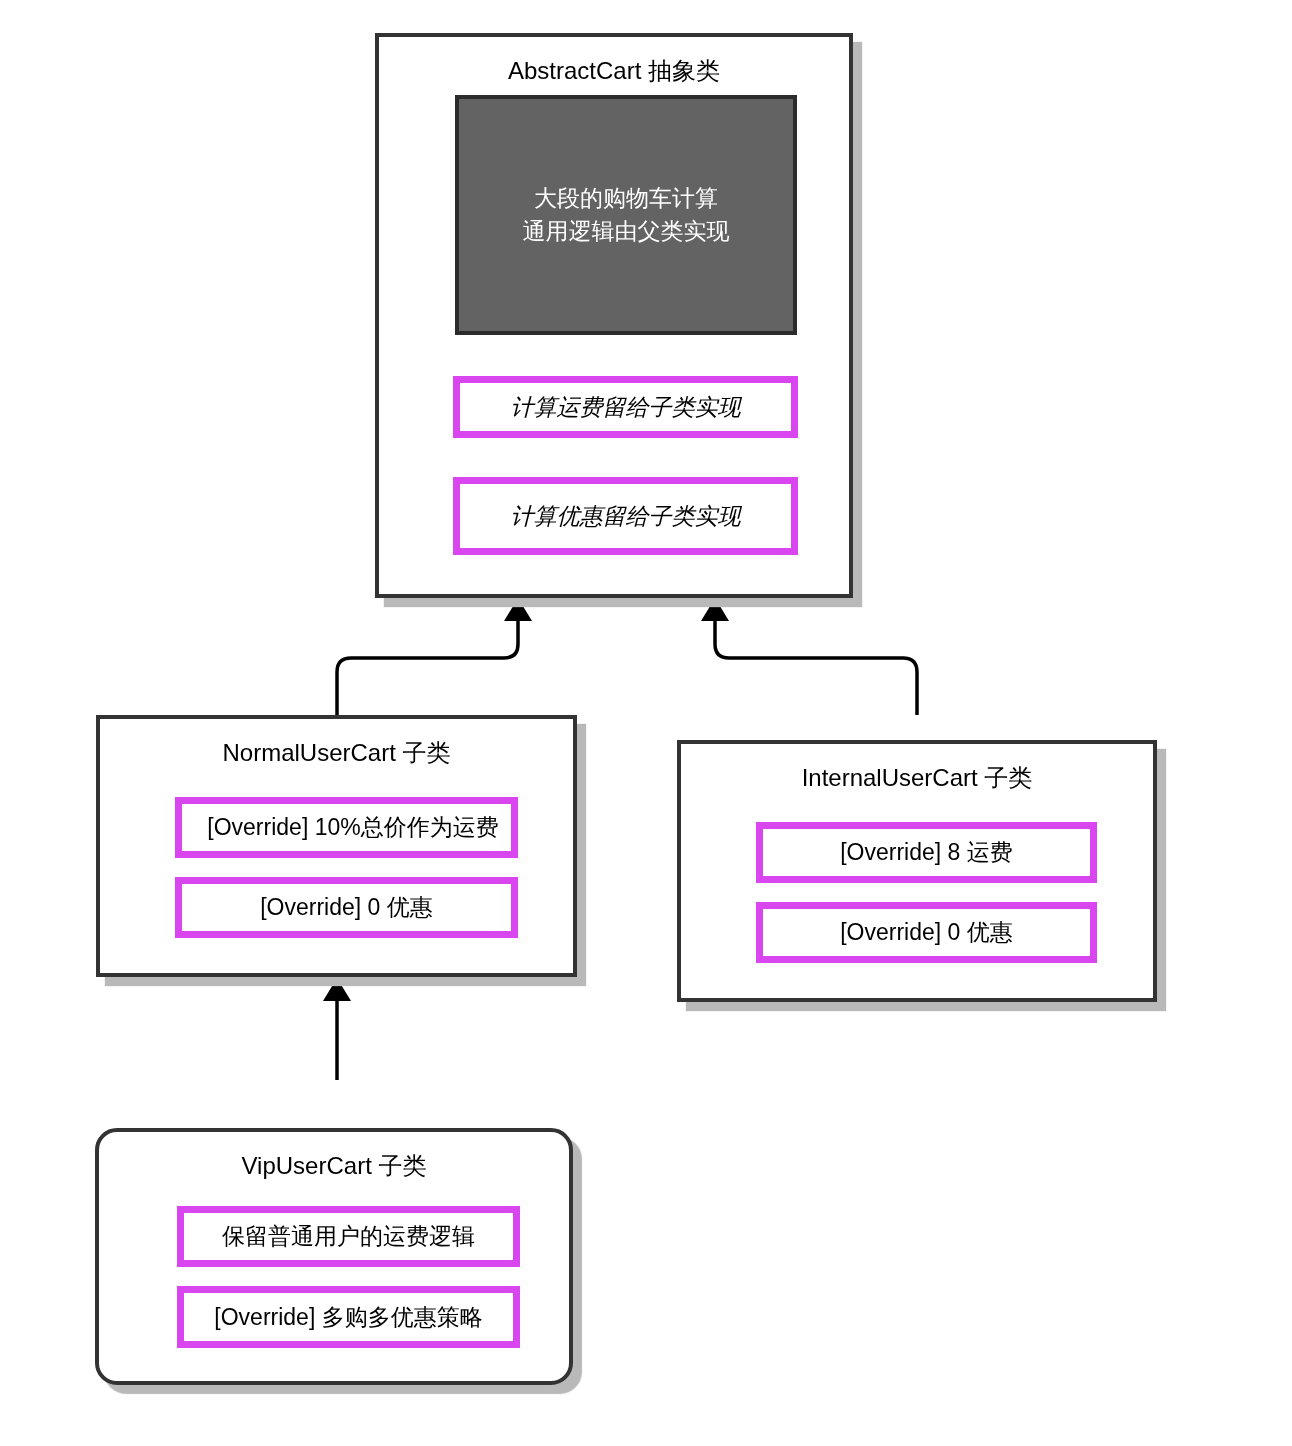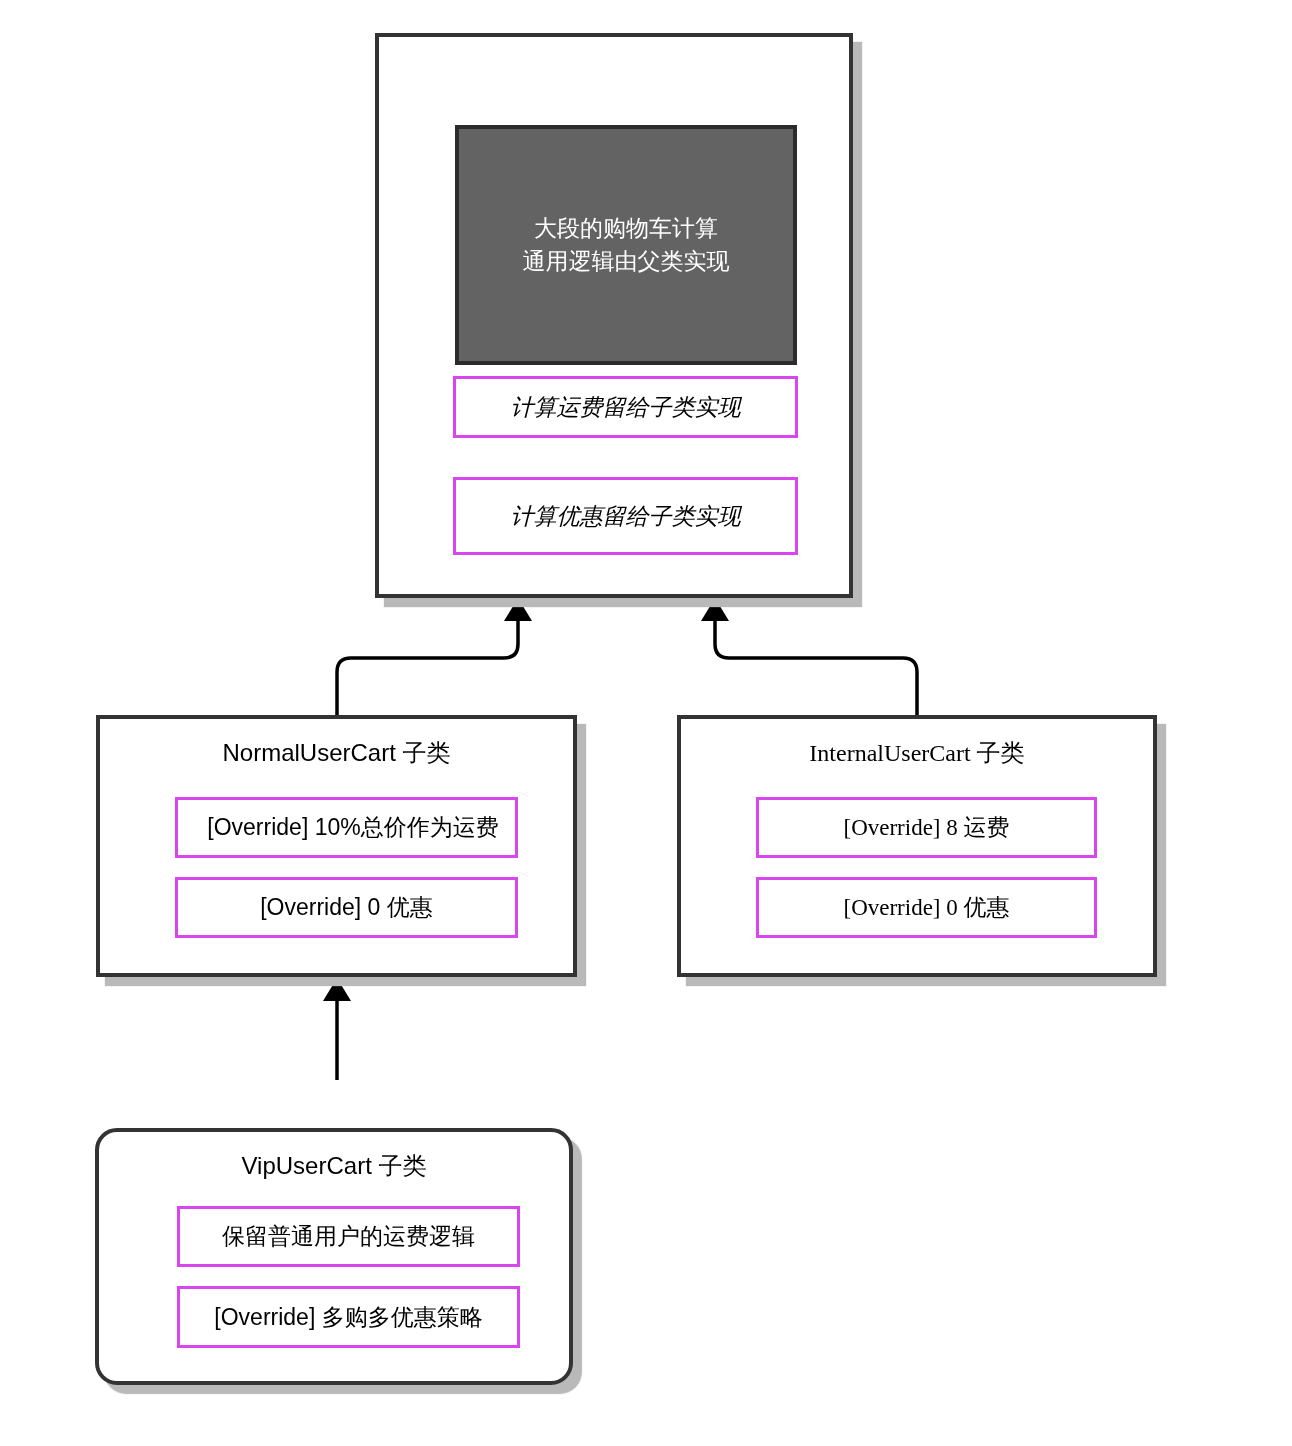--- a/index.html
+++ b/index.html
@@ -26,21 +26,21 @@
   }
   .classbox {
     position: absolute;
     background: #ffffff;
     border: 4px solid #333333;
     box-shadow: 9px 9px 1px #b9b9b9;
     box-sizing: content-box;
   }
   #abstract-box  { left: 375px; top: 33px;   width: 470px; height: 557px; }
   #normal-box    { left: 96px;  top: 715px;  width: 473px; height: 254px; }
-  #internal-box  { left: 677px; top: 715px;  width: 472px; height: 254px; font-family: Liberation Serif, serif; }
+  #internal-box  { left: 677px; top: 740px;  width: 472px; height: 254px; }
   #vip-box       { left: 95px;  top: 1128px; width: 470px; height: 249px; border-radius: 22px; }
 
   .box-title {
     position: absolute;
     left: 0;
     right: 0;
     top: 20px;
     text-align: center;
     font-size: 24px;
     line-height: 1.2;
@@ -55,26 +55,25 @@
     background: #636363;
     border: 4px solid #2b2b2b;
     color: #ffffff;
     display: flex;
     flex-direction: column;
     align-items: center;
     justify-content: center;
     font-size: 23px;
     line-height: 1.45;
     text-align: center;
-    margin-top: 30px;
   }
   .method {
     position: absolute;
     background: #ffffff;
-    border: 3px solid #d946ef;
+    border: 7px solid #d946ef;
     display: flex;
     align-items: center;
     justify-content: center;
     font-size: 23px;
     text-align: center;
     white-space: nowrap;
     box-sizing: border-box;
   }
   .method.italic { font-style: italic; }
 
@@ -115,20 +114,21 @@
       <path class="connector-line" d="M 917 715 L 917 672 Q 917 658 903 658 L 729 658 Q 715 658 715 644 L 715 616"></path>
       <polygon class="arrowhead" points="715,598 701,621 729,621"></polygon>
     </g>
     <g>
       <path class="connector-line" d="M 337 1080 L 337 997"></path>
       <polygon class="arrowhead" points="337,978 323,1001 351,1001"></polygon>
     </g>
   </svg>
 
   <div class="classbox" id="abstract-box">
+    <div class="box-title">AbstractCart 抽象类</div>
     <div class="note-dark">
       <div>大段的购物车计算</div>
       <div>通用逻辑由父类实现</div>
     </div>
     <div class="method italic m-a1">计算运费留给子类实现</div>
     <div class="method italic m-a2">计算优惠留给子类实现</div>
   </div>
 
   <div class="classbox" id="normal-box">
     <div class="box-title">NormalUserCart 子类</div>

